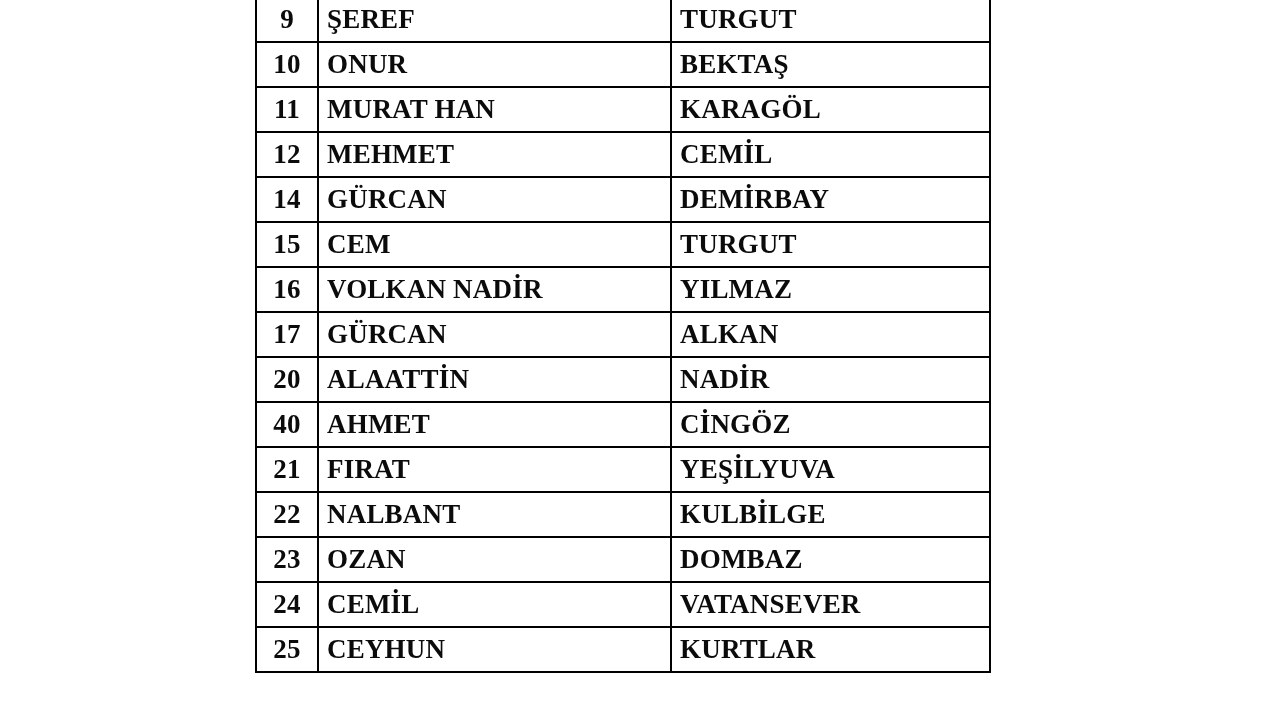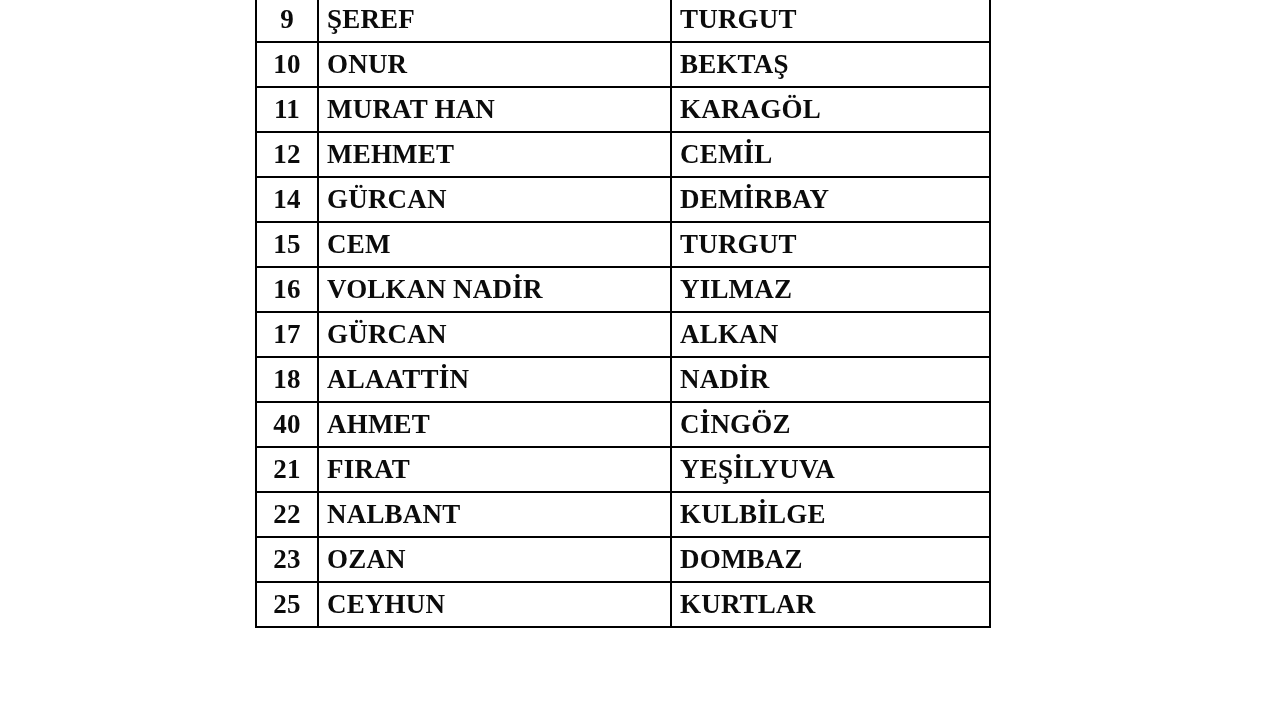--- a/index.html
+++ b/index.html
@@ -97,21 +97,21 @@
             <td class="col-no">16</td>
             <td class="col-first">VOLKAN NADİR</td>
             <td class="col-last">YILMAZ</td>
           </tr>
           <tr>
             <td class="col-no">17</td>
             <td class="col-first">GÜRCAN</td>
             <td class="col-last">ALKAN</td>
           </tr>
           <tr>
-            <td class="col-no">18</td>
+            <td class="col-no">20</td>
             <td class="col-first">ALAATTİN</td>
             <td class="col-last">NADİR</td>
           </tr>
           <tr>
             <td class="col-no">40</td>
             <td class="col-first">AHMET</td>
             <td class="col-last">CİNGÖZ</td>
           </tr>
           <tr>
             <td class="col-no">21</td>
@@ -122,20 +122,25 @@
             <td class="col-no">22</td>
             <td class="col-first">NALBANT</td>
             <td class="col-last">KULBİLGE</td>
           </tr>
           <tr>
             <td class="col-no">23</td>
             <td class="col-first">OZAN</td>
             <td class="col-last">DOMBAZ</td>
           </tr>
           <tr>
+            <td class="col-no">24</td>
+            <td class="col-first">CEMİL</td>
+            <td class="col-last">VATANSEVER</td>
+          </tr>
+          <tr>
             <td class="col-no">25</td>
             <td class="col-first">CEYHUN</td>
             <td class="col-last">KURTLAR</td>
           </tr>
         </tbody>
     </table>
   </div>
 </div>
 
 </body></html>

